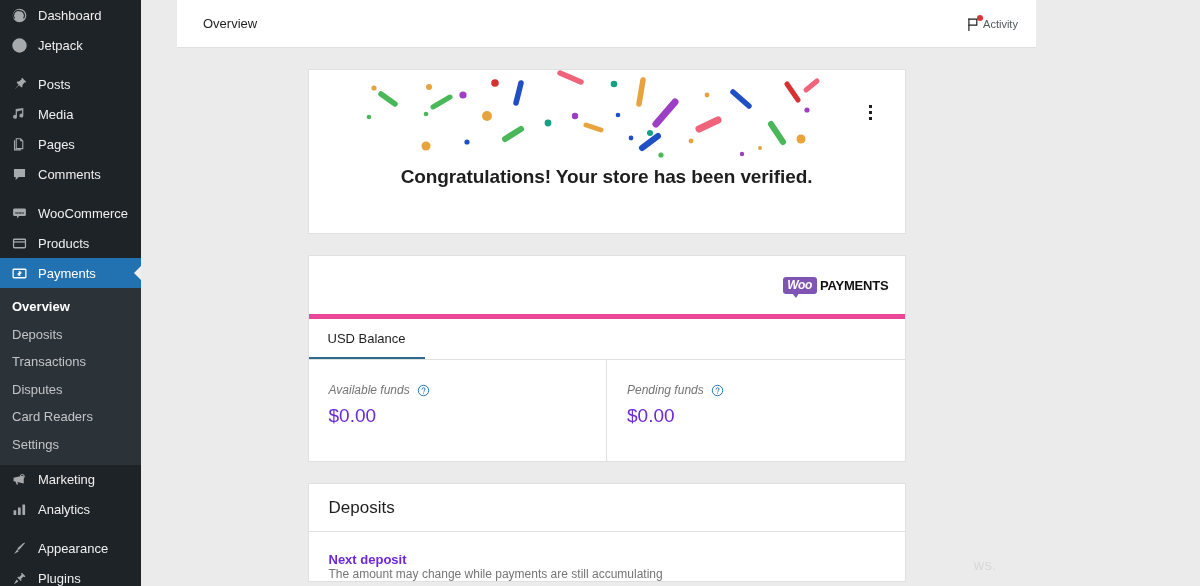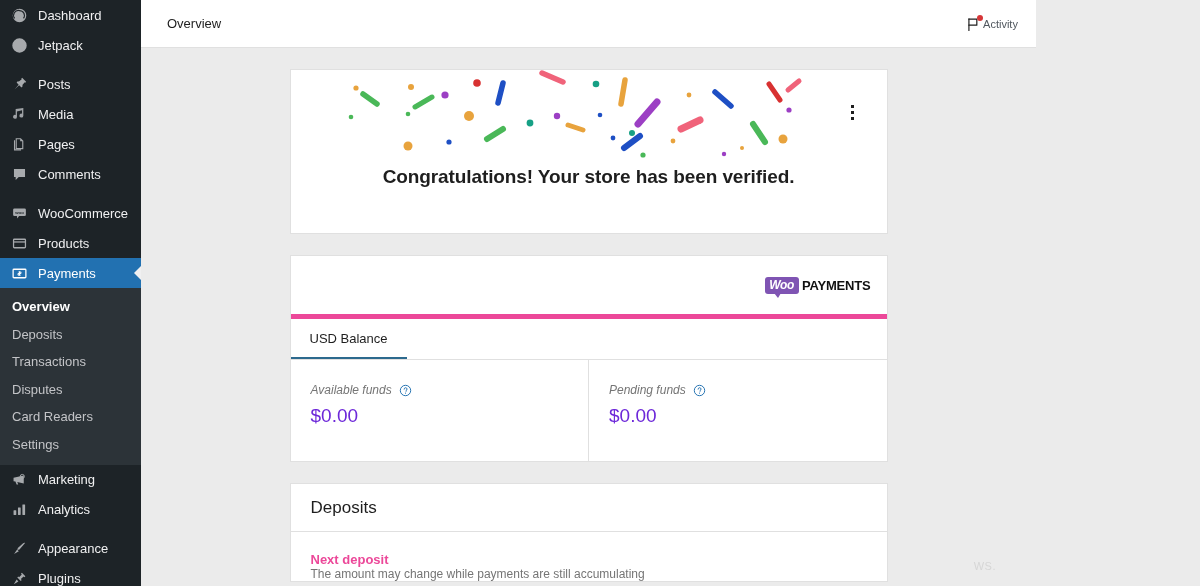--- a/index.html
+++ b/index.html
@@ -2,21 +2,21 @@
 <html><head>
 <meta charset="utf-8">
 <style>
   * { box-sizing: border-box; margin: 0; padding: 0; }
   html, body {
     width: 1200px; height: 586px;
     overflow: hidden;
     font-family: "Liberation Sans", sans-serif;
     background: #ebebeb;
   }
-  #app { display: flex; width: 1036px; height: 586px; }
+  #app { display: flex; width: 1036px; height: 586px; gap: 36px; }
 
   
   .sidebar {
     width: 141px; flex: 0 0 141px;
     background: #1d2327;
     color: #fff;
     position: relative;
     overflow: hidden;
   }
   .nav-item {
@@ -141,21 +141,21 @@
   .fund-amount { font-size: 19px; color: #6d28d9; }
 
   
   .deposits-card { margin-bottom: 0; }
   .card-header {
     height: 48px; display: flex; align-items: center;
     padding-left: 20px; border-bottom: 1px solid #e0e0e0;
   }
   .card-header-title { font-size: 17px; color: #1e1e1e; }
   .card-body { padding: 20px 20px 0 20px; }
-  .next-deposit-title { font-size: 13px; font-weight: bold; color: #ec4899; margin-bottom: 0; }
+  .next-deposit-title { font-size: 13px; font-weight: bold; color: #6d28d9; margin-bottom: 0; }
   .next-deposit-sub { font-size: 12px; color: #757575; }
 
   .watermark {
     position: absolute; right: 40px; bottom: 14px;
     font-size: 11px; color: #d6d6d6; letter-spacing: 0.5px;
   }
 </style>
 </head>
 <body>
 

